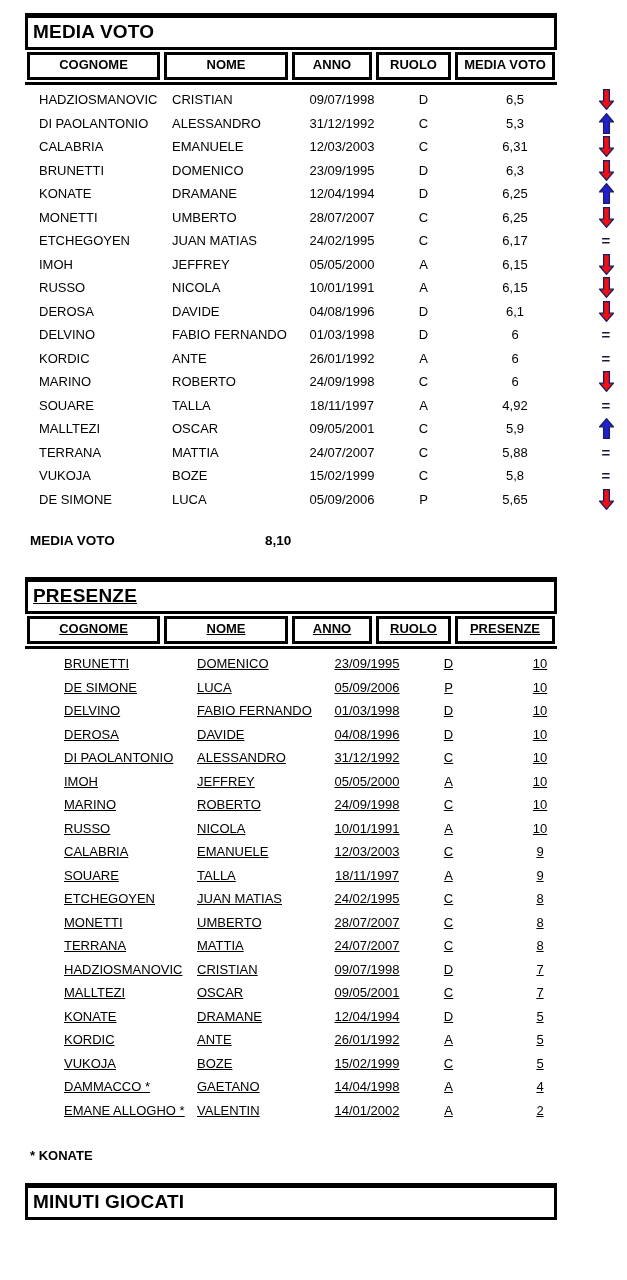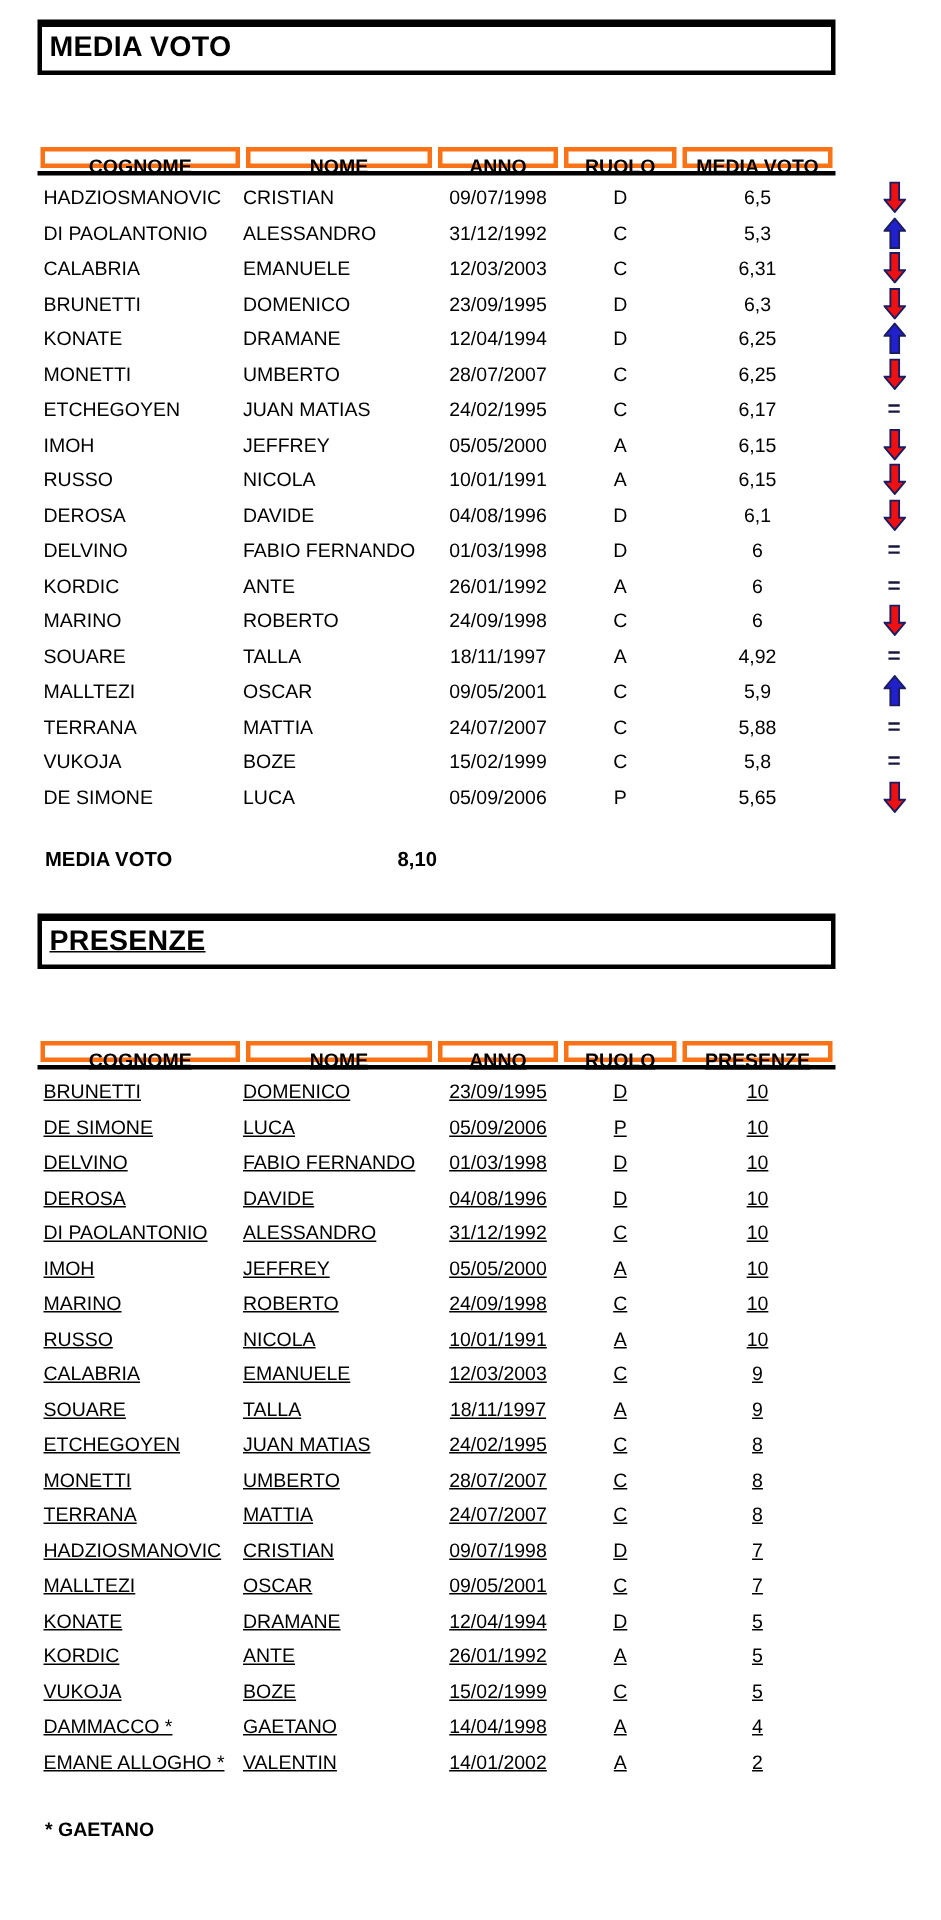--- a/index.html
+++ b/index.html
@@ -10,27 +10,27 @@
   .page{padding-left:25px;padding-top:13px;border-radius:31px;}
   .title-box{
     width:532px;box-sizing:border-box;
     border:3px solid #000;border-top-width:5px;
     font-size:19px;font-weight:bold;letter-spacing:.2px;
     padding:3px 4px 4px 5px;
   }
   .head-row{display:flex;width:532px;margin-top:2px;}
   .hwrap{box-sizing:border-box;padding:0 2px;}
   .hcell{
-    box-sizing:border-box;border:3px solid #f97316;
+    box-sizing:border-box;border:3px solid #000000;
     font-size:13px;font-weight:bold;text-align:center;
-    height:14px;line-height:19px;margin-top:46px;
+    height:28px;line-height:19px;
   }
   .head-underline{width:532px;height:3px;background:#000;margin-top:2px;}
   .tbody{margin-top:3px;}
-  .trow{display:flex;width:602px;height:23.5px;align-items:center;}
+  .trow{display:flex;width:602px;height:23.5px;align-items:center;justify-content:center;}
   .tcell{font-size:13px;white-space:nowrap;overflow:hidden;}
   .left{text-align:left;}
   .center{text-align:center;}
   .cog{padding-left:4px;box-sizing:border-box;}
   .w0{width:137px;}
   .w1{width:128px;}
   .w2{width:84px;}
   .w3{width:79px;}
   .w4{width:104px;}
   .trend{
@@ -427,16 +427,19 @@
         <div class="trow">
           <div class="tcell w0 left cog">EMANE ALLOGHO *</div>
           <div class="tcell w1 left">VALENTIN</div>
           <div class="tcell w2 center">14/01/2002</div>
           <div class="tcell w3 center">A</div>
           <div class="tcell w4 center">2</div>
         </div>
       </div>
   </section>
 
-  <div class="footnote">* GAETANO</div>
-
+  <div class="footnote">* KONATE</div>
+
+  <section class="sec-minuti">
+    <div class="title-box">MINUTI GIOCATI</div>
+  </section>
 
 </div>
 
 </body></html>

